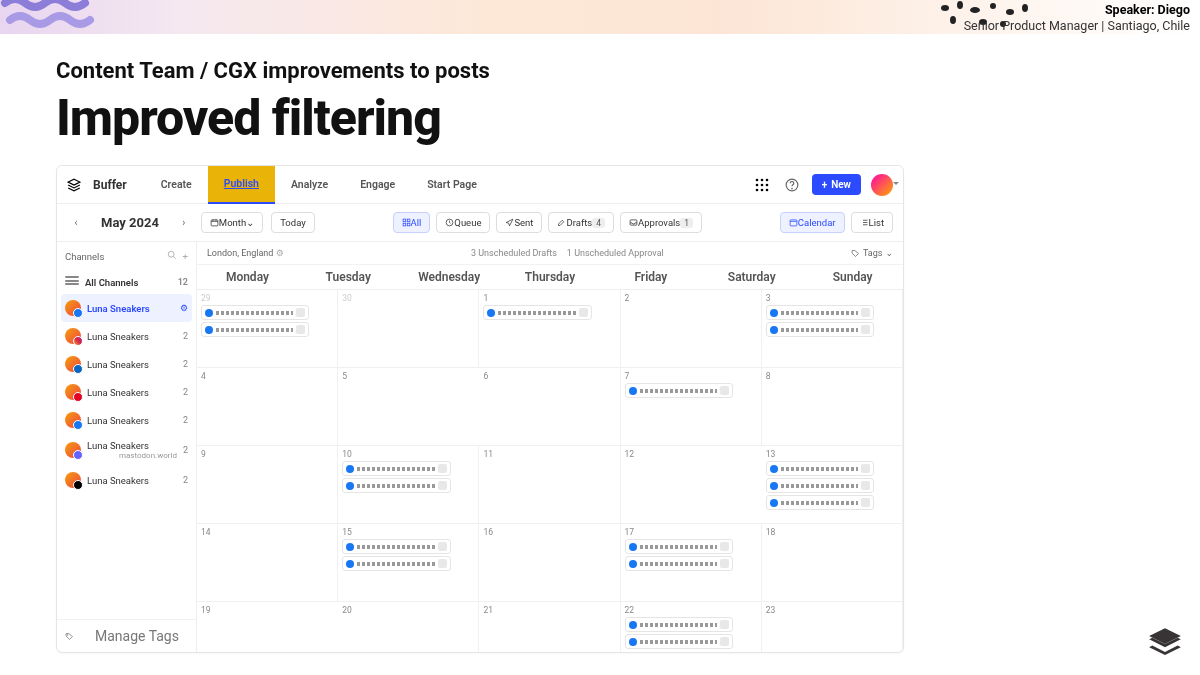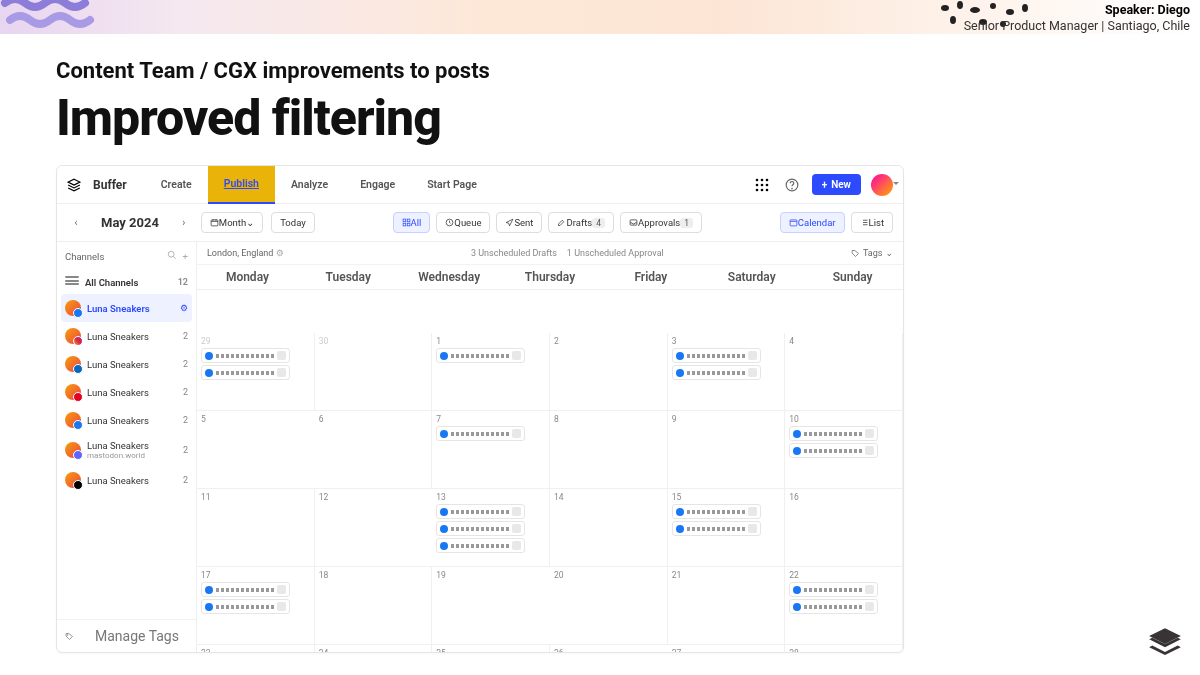--- a/index.html
+++ b/index.html
@@ -57,34 +57,34 @@
 .ch-avatar { width: 16px; height: 16px; border-radius: 50%; background: linear-gradient(135deg,#f59e0b,#ef4444); position: relative; flex-shrink: 0; }
 .ch-avatar::after { content:''; position:absolute; bottom:-2px; right:-2px; width:8px; height:8px; background:#1877f2; border-radius:50%; border:1px solid #fff; }
 .ch-avatar.ig::after { background: linear-gradient(45deg,#f09433,#e6683c,#dc2743,#cc2366,#bc1888); }
 .ch-avatar.li::after { background:#0a66c2; }
 .ch-avatar.pi::after { background:#e60023; }
 .ch-avatar.ma::after { background:#6364ff; }
 .ch-avatar.tw::after { background:#000; }
 .all-icon { width:14px; height:12px; display:flex; flex-direction:column; gap:1.5px; }
 .all-icon span{ height:2px; background:#888; border-radius:1px;}
 .ch-name { flex: 1; white-space: nowrap; overflow: hidden; text-overflow: ellipsis; }
-.ch-sub { font-size: 8px; color: #999; }
+.ch-sub { font-size: 8px; color: #999; text-align: right; }
 .ch-count { font-size: 9px; color: #888; }
 .sb-item .gear { font-size: 9px; color: #2C4BFF; }
 .sb-footer { margin-top: auto; padding: 8px; font-size: 14px; color: #777; display:flex; align-items:center; gap:21px; cursor:pointer; border-top: 1px solid #f2f2f2; }
 
 
 .main { flex: 1; display: flex; flex-direction: column; overflow: hidden; }
 .main-header { display: flex; align-items: center; padding: 6px 10px; font-size: 9px; color: #666; border-bottom: 1px solid #f2f2f2; gap: 10px; }
 .loc-gear { color:#aaa; }
 .status-text { color: #888; }
 .main-header .tags { margin-left: auto; display:flex; align-items:center; gap:3px; cursor:pointer; }
 .cal-head { display: grid; grid-template-columns: repeat(7,1fr); border-bottom: 1px solid #eee; }
 .cal-head div { text-align: center; padding: 5px 0; font-size: 12px; font-weight: 600; color: #555; }
-.cal-body { flex: 1; overflow-y: auto; display: grid; grid-template-columns: repeat(6,1fr); grid-auto-rows: 78px; position: relative; margin-top: 43px; }
+.cal-body { flex: 1; overflow-y: auto; display: grid; grid-template-columns: repeat(5,1fr); grid-auto-rows: 78px; position: relative; }
 .cal-body::-webkit-scrollbar { width: 6px; }
 .cal-body::-webkit-scrollbar-thumb { background: #ccc; border-radius: 3px; }
 .day { border-right: 1px solid #f0f0f0; border-bottom: 1px solid #f0f0f0; padding: 3px 4px; position: relative; }
 .day:nth-child(7n) { border-right: none; }
 .daynum { font-size: 8.5px; color: #888; margin-bottom: 2px; }
 .daynum.other { color: #ccc; }
 .post { display: flex; align-items: center; gap: 3px; background: #fff; border: 1px solid #e5e5e5; border-radius: 3px; padding: 2px 3px; margin-bottom: 2px; width: 82%; }
 .post-icon { width: 8px; height: 8px; border-radius: 50%; background: #1877f2; flex-shrink: 0; }
 .post-text { flex: 1; height: 4px; background: repeating-linear-gradient(90deg,#999 0 3px,transparent 3px 5px); }
 .post-thumb { width: 9px; height: 9px; background: #e8e8e8; border-radius: 2px; }

